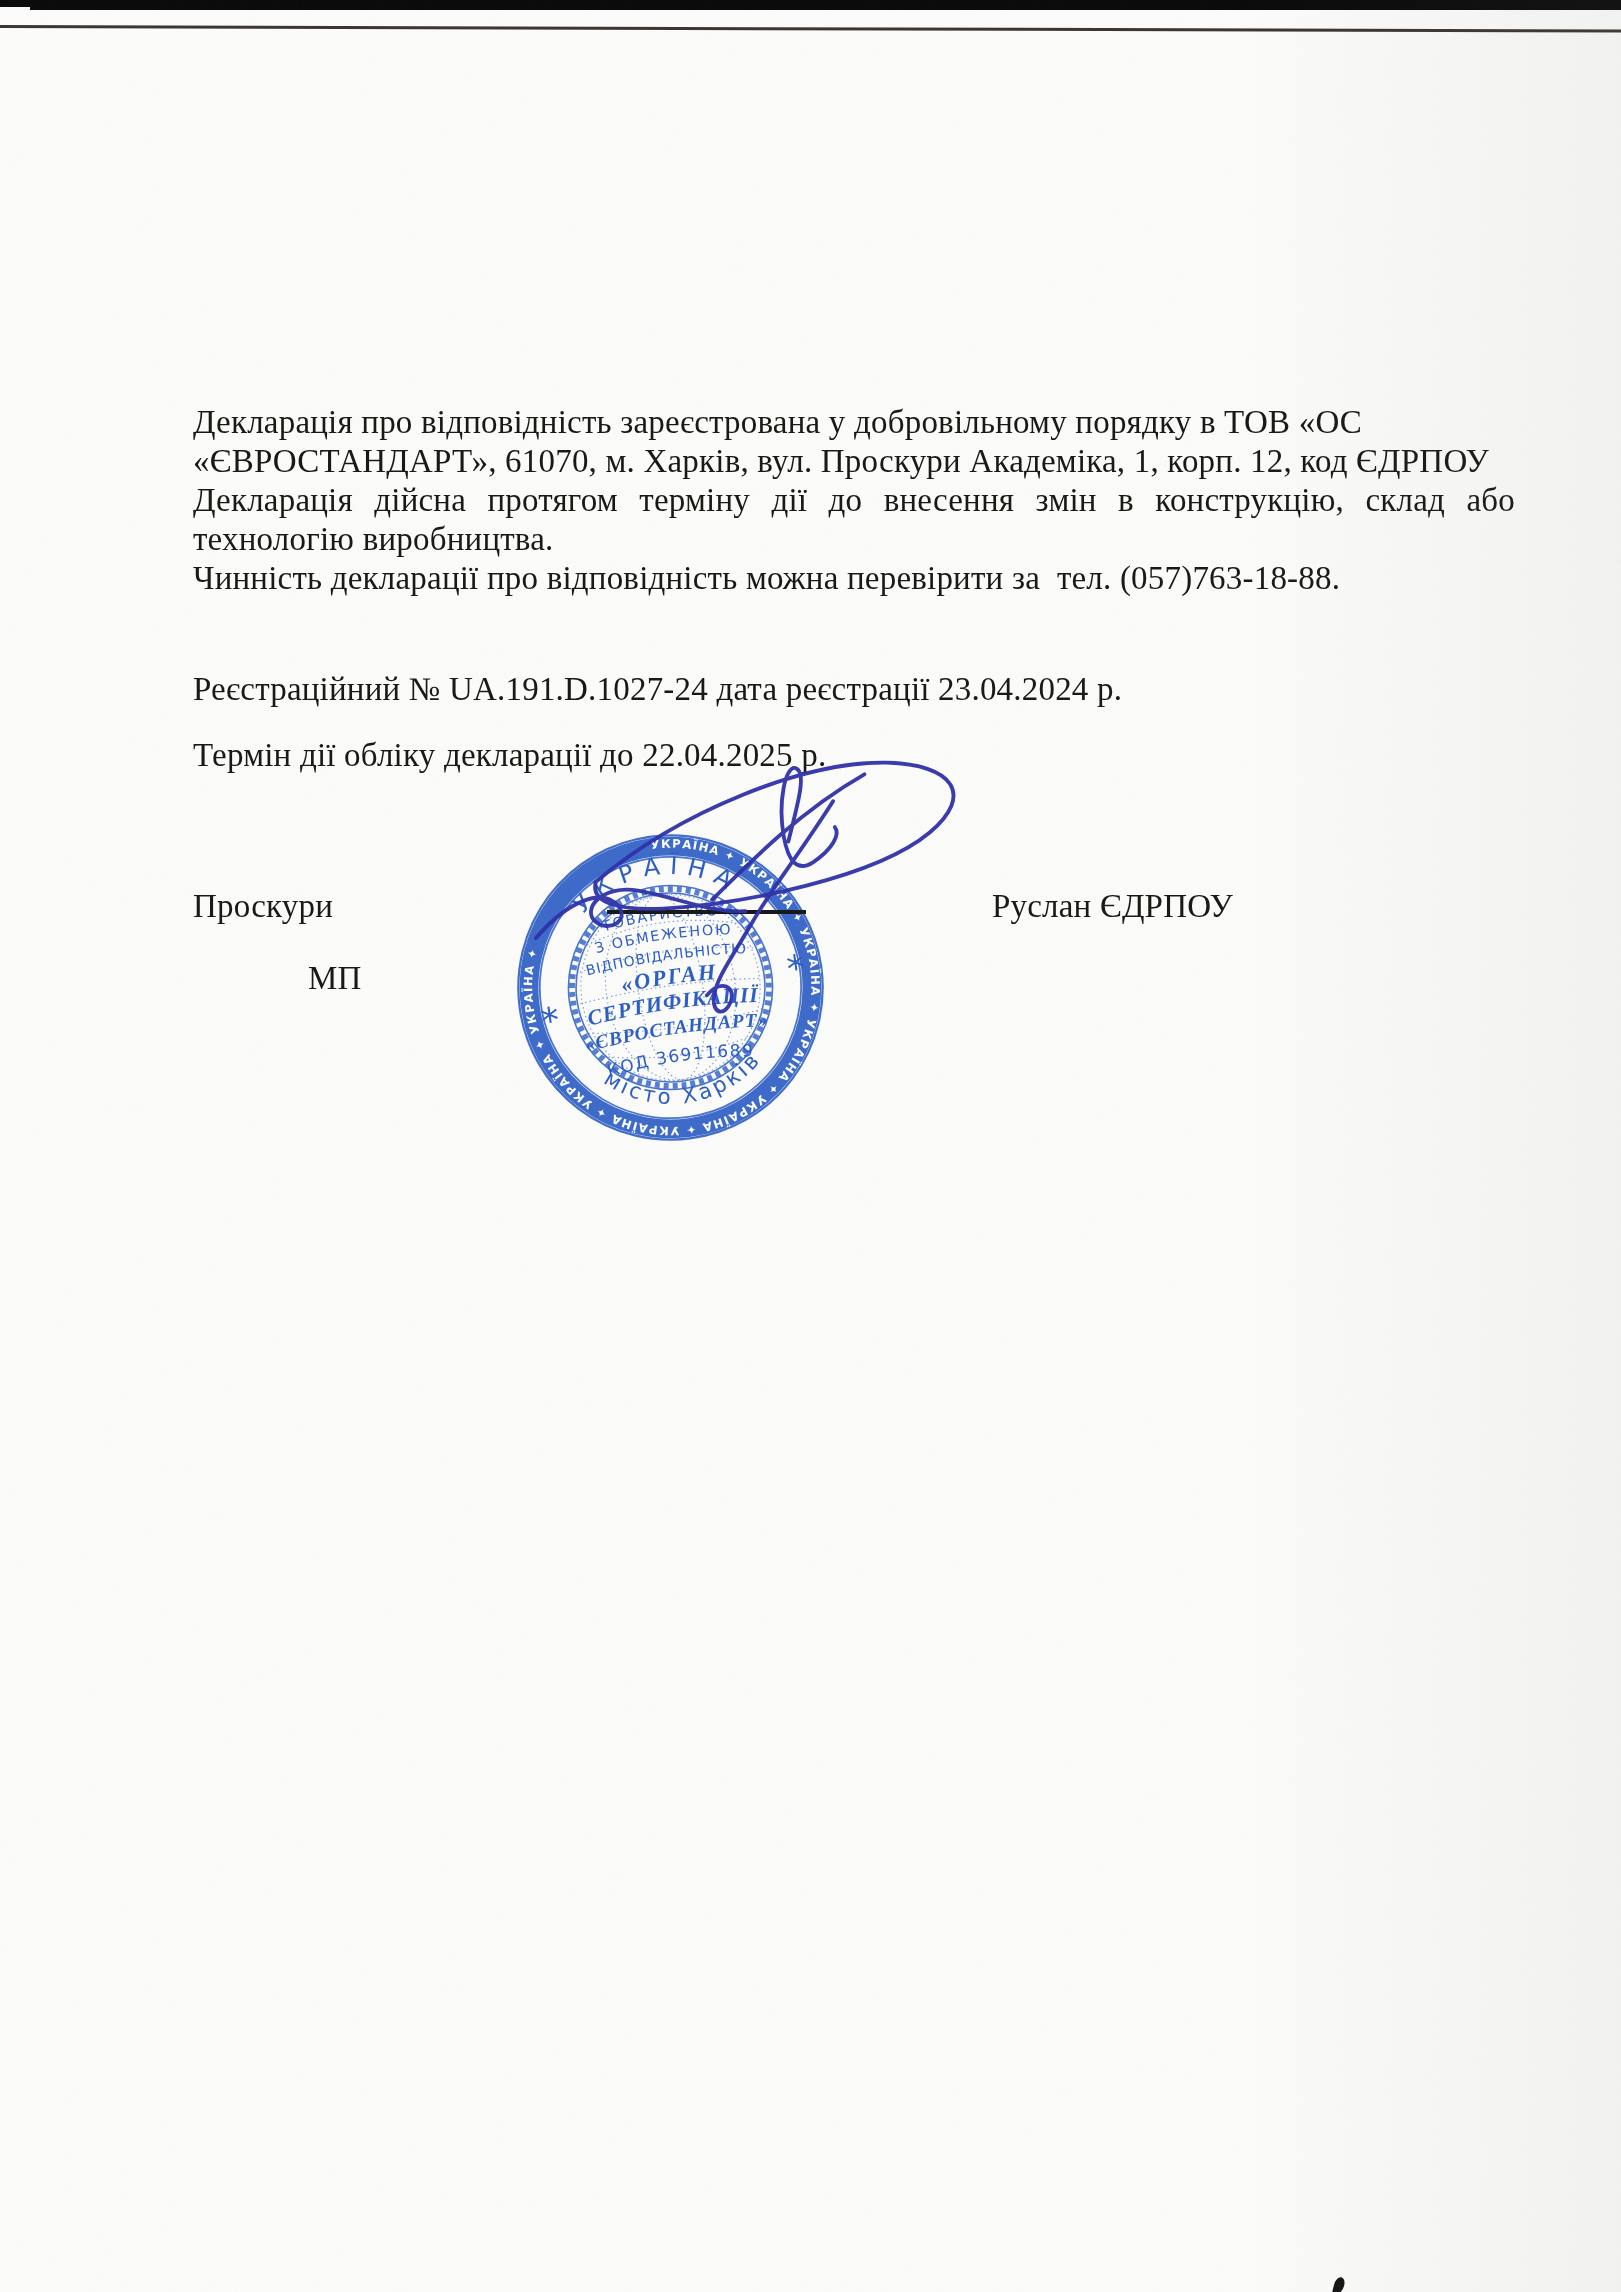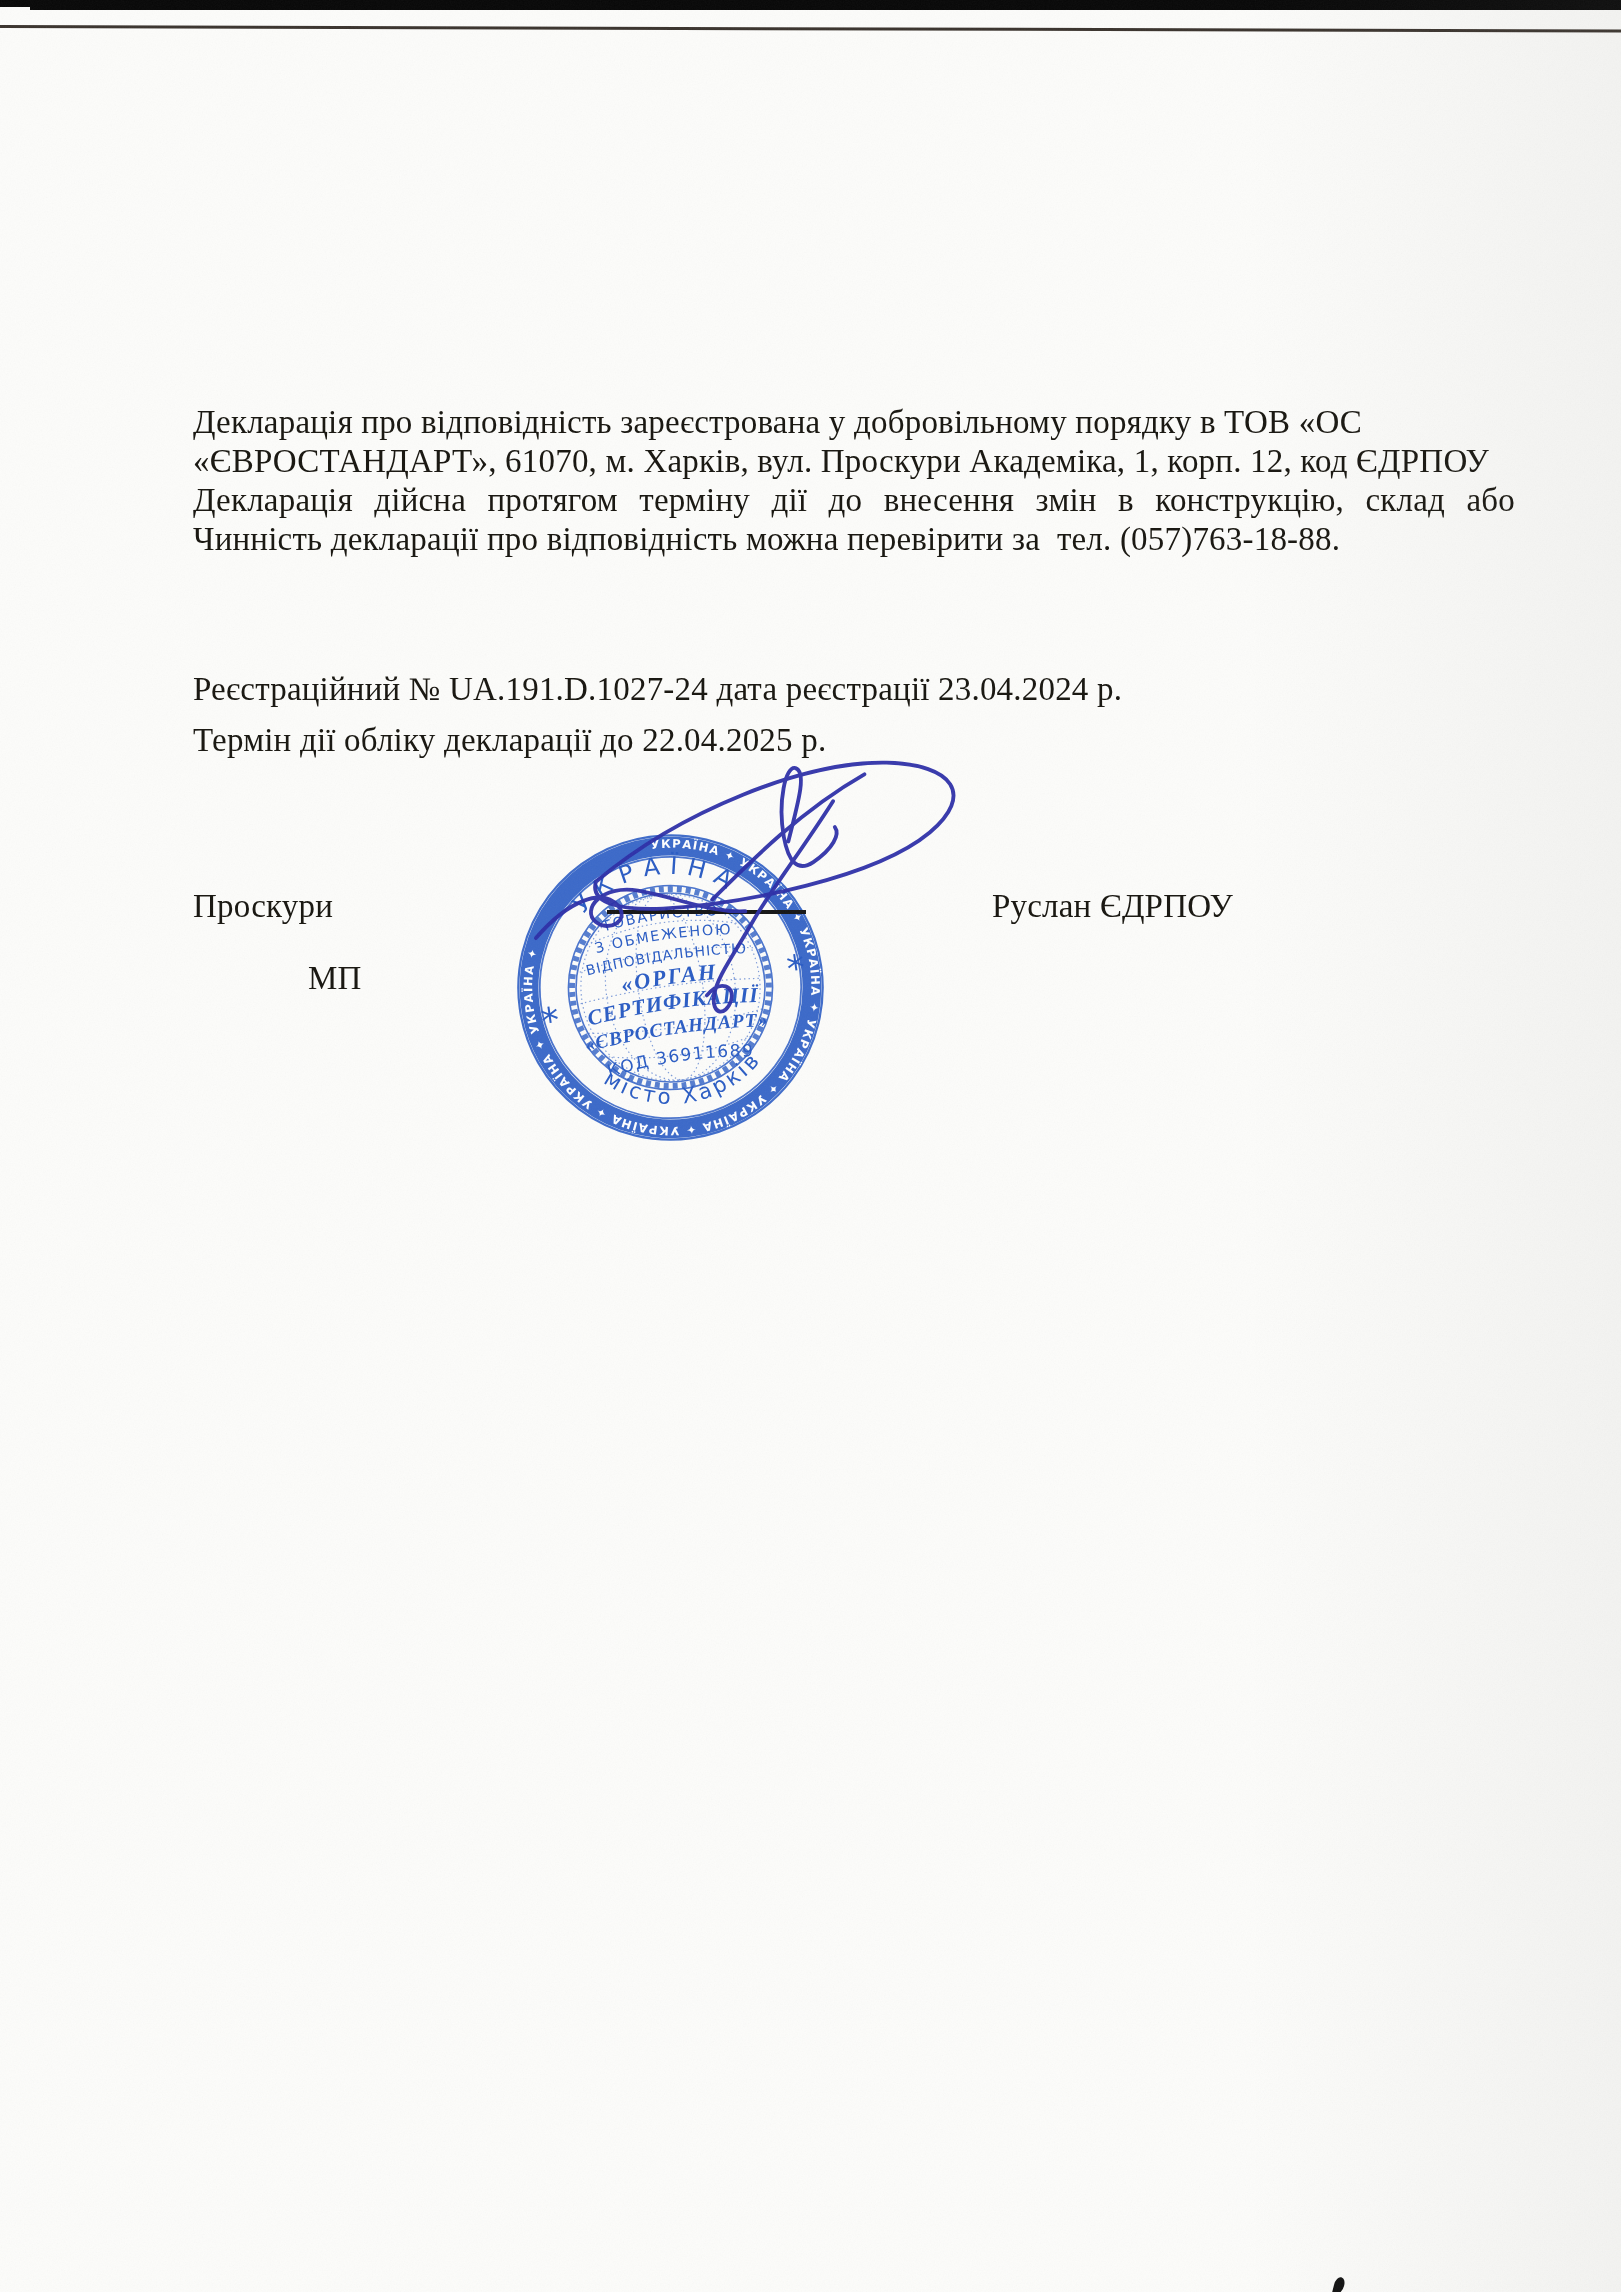--- a/index.html
+++ b/index.html
@@ -40,25 +40,26 @@
 <div id="page">
 
   <div class="scan-topbar"></div>
   <div class="scan-corner"></div>
   <div class="scan-topline"></div>
 
   <div class="tblock" style="top:403px">
     <div class="line">Декларація про відповідність зареєстрована у добровільному порядку в ТОВ «ОС</div>
     <div class="line">«ЄВРОСТАНДАРТ», 61070, м. Харків, вул. Проскури Академіка, 1, корп. 12, код ЄДРПОУ</div>
     <div class="line jfull">Декларація дійсна протягом терміну дії до внесення змін в конструкцію, склад або</div>
+    <div class="line">технологію виробництва.</div>
     <div class="line">Чинність декларації про відповідність можна перевірити за  тел. (057)763-18-88.</div>
   </div>
 
   <div class="tblock line b" style="top:670px">Реєстраційний № UA.191.D.1027-24 дата реєстрації 23.04.2024 р.</div>
-  <div class="tblock line b" style="top:721px">Термін дії обліку декларації до 22.04.2025 р.</div>
+  <div class="tblock line b" style="top:736px">Термін дії обліку декларації до 22.04.2025 р.</div>
 
   <div class="abs line b" style="left:193px;top:887px">Проскури</div>
   <div class="abs line b" style="left:992px;top:887px">Руслан ЄДРПОУ</div>
   <div class="abs line" style="left:308px;top:959px">МП</div>
 
   <div class="stamp-wrap">
     <svg width="333" height="333" viewBox="0 0 372 372">
       <g fill="none" stroke="#2a5cc4">
         <circle cx="186" cy="186" r="170" stroke-width="2.5" opacity=".9"></circle>
         <circle cx="186" cy="186" r="158" stroke-width="21" opacity=".92"></circle>

